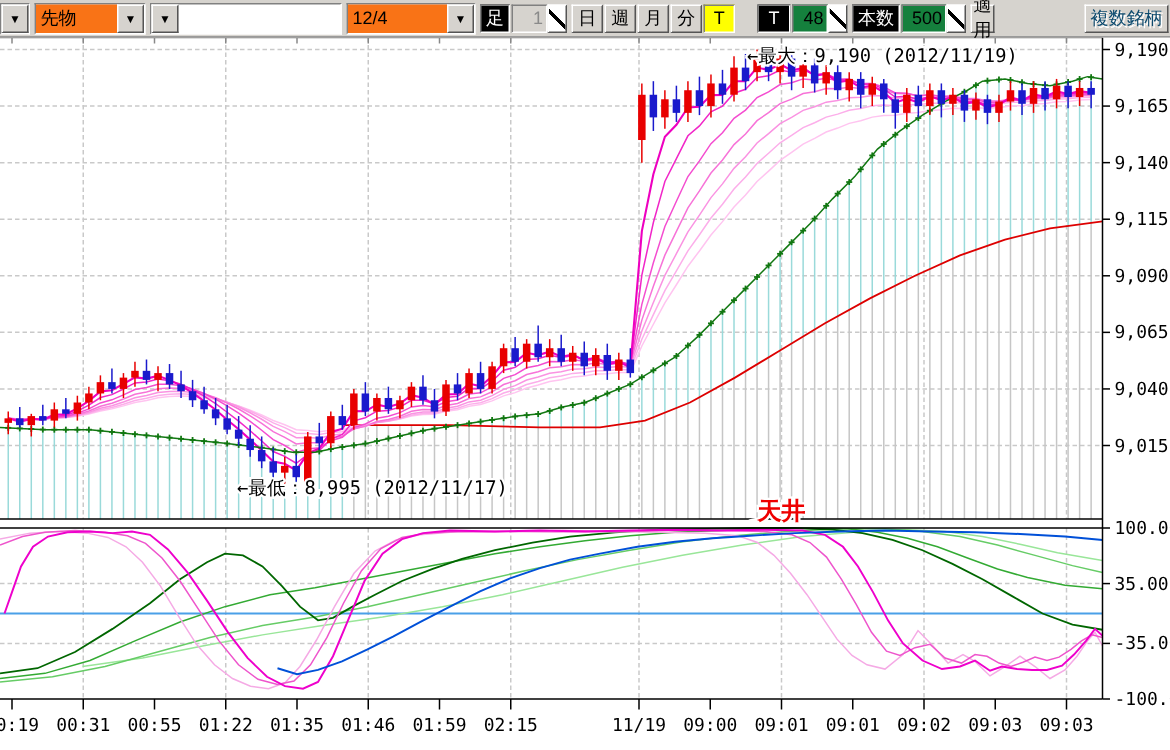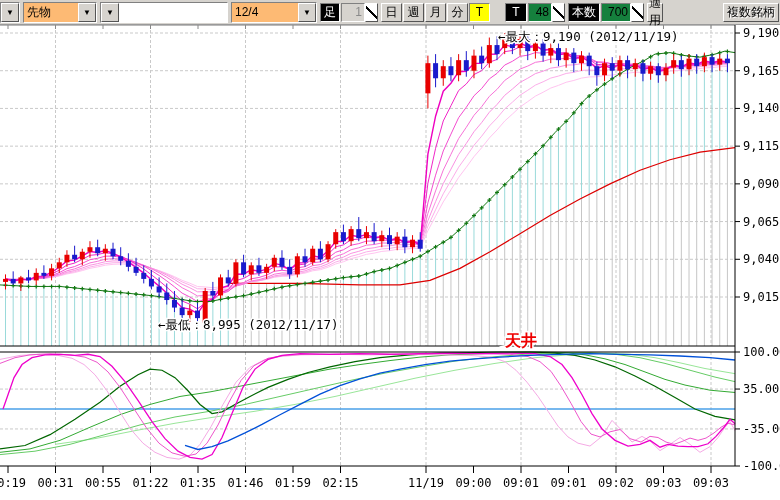--- a/index.html
+++ b/index.html
@@ -3,28 +3,28 @@
 <meta charset="utf-8">
 <style>
   html,body{margin:0;padding:0;background:#fff;}
   #app{position:relative;width:780px;height:500px;overflow:hidden;background:#fff;
        font-family:"Liberation Sans","DejaVu Sans",sans-serif;}
   
   #toolbar{position:absolute;top:0;left:0;width:780px;height:24px;background:#d6d3ce;
            border-bottom:1px solid #9a9a9a;display:flex;align-items:center;z-index:2;
            font-size:12px;color:#000;}
   .combo{display:flex;height:19px;margin-right:3px;border:1px solid;border-color:#808080 #fff #fff #808080;background:#fff;}
-  .combo-field{display:flex;align-items:center;padding:0 3px;background:#fdba74;overflow:hidden;white-space:nowrap;}
+  .combo-field{display:flex;align-items:center;padding:0 3px;background:#f97316;overflow:hidden;white-space:nowrap;}
   .combo-btn{width:16px;display:flex;align-items:center;justify-content:center;background:#d6d3ce;
              border:1px solid;border-color:#fff #555 #555 #fff;font-size:8px;color:#000;}
   .btn{height:19px;box-sizing:border-box;display:flex;align-items:center;justify-content:center;
        padding:0 3px;background:#d6d3ce;border:1px solid;border-color:#fff #555 #555 #fff;margin-right:1px;}
   .btn-black{background:#000;color:#fff;border-color:#808080 #fff #fff #808080;}
   .btn-yellow{background:#ffff00;border-color:#808080 #fff #fff #808080;}
-  .btn-disabled{color:#000000;text-shadow:1px 1px 0 #fff;}
+  .btn-disabled{color:#0c4a6e;text-shadow:1px 1px 0 #fff;}
   .spin{display:flex;height:19px;margin-right:3px;}
   .spin-field{width:24px;box-sizing:border-box;display:flex;align-items:center;justify-content:flex-end;
               padding:0 2px;background:#15803d;border:1px solid;border-color:#808080 #fff #fff #808080;}
   .spin-field.dis{background:#d6d3ce;color:#8a8a8a;}
   .spin-btn{width:13px;height:19px;box-sizing:border-box;border:1px solid;border-color:#fff #555 #555 #fff;
             background:#fff linear-gradient(45deg,#fff 43%,#000 43%,#000 55%,#fff 55%);}.gap14{width:14px;}
   .spacer{flex:1;}
   
   #chart{position:absolute;top:0;left:0;z-index:1;}
   text{font-family:"DejaVu Sans Mono","Liberation Mono",monospace;}
@@ -61,21 +61,21 @@
     <div class="btn" style="width:21px">分</div>
     <div class="btn btn-yellow" style="width:21px">T</div>
     <div class="gap14"></div>
     <div class="btn btn-black" style="width:22px">T</div>
     <div class="spin">
       <span class="spin-field">48</span>
       <span class="spin-btn"></span>
     </div>
     <div class="btn btn-black">本数</div>
     <div class="spin">
-      <span class="spin-field" style="width:30px">700</span>
+      <span class="spin-field" style="width:30px">500</span>
       <span class="spin-btn"></span>
     </div>
     <div class="btn" style="width:16px">適用</div>
     <div class="spacer"></div>
     <div class="btn btn-disabled">複数銘柄</div>
   </div>
 
   <svg id="chart" width="780" height="500">
       <line x1="55.5" y1="25" x2="55.5" y2="346" stroke="#c9c9c9" stroke-dasharray="3,2"></line>
       <line x1="55.5" y1="352" x2="55.5" y2="466" stroke="#c9c9c9" stroke-dasharray="3,2"></line>

